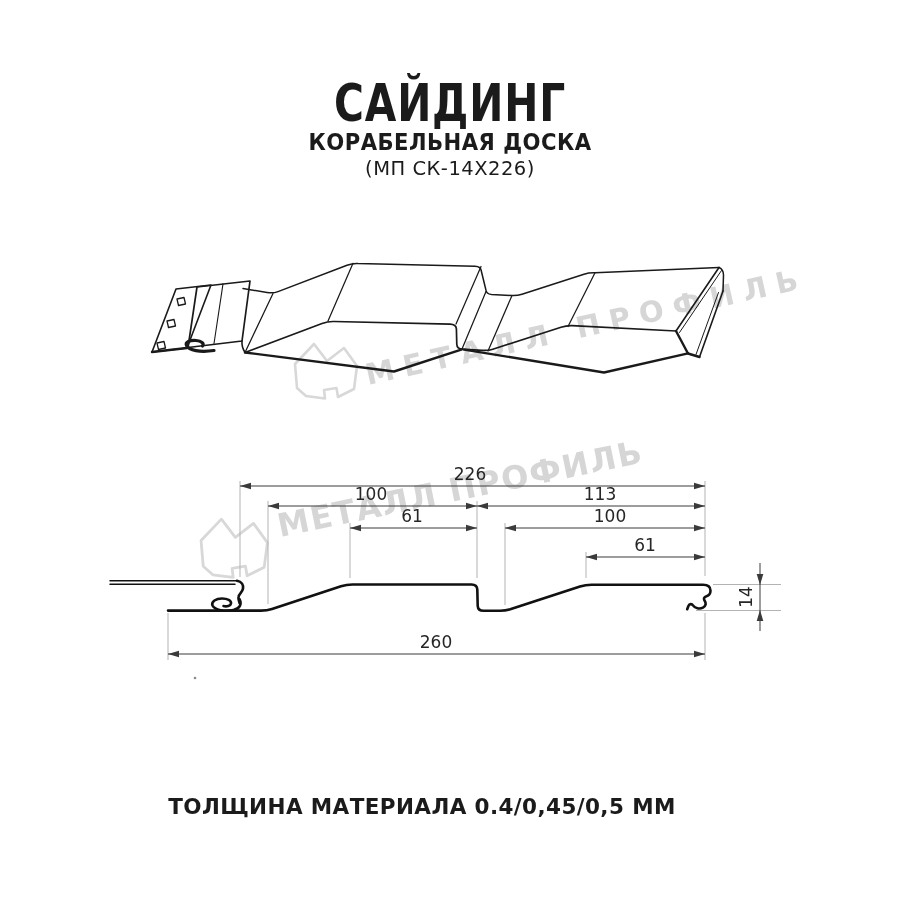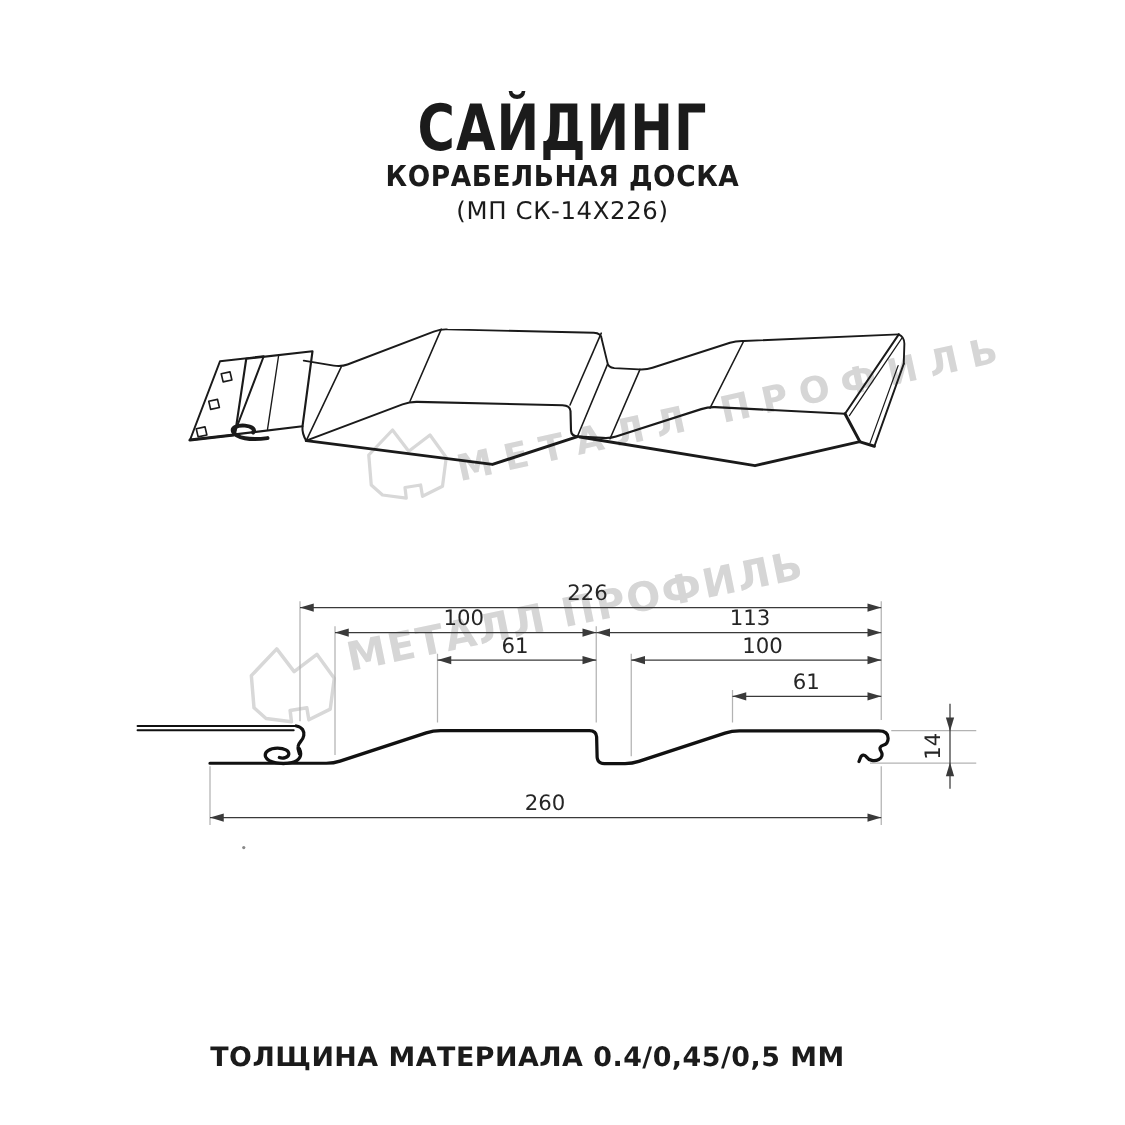--- a/index.html
+++ b/index.html
@@ -5,21 +5,21 @@
   html,body{margin:0;padding:0;background:#fff;}
   #page{position:relative;width:900px;height:900px;background:#ffffff;overflow:hidden;
         font-family:"DejaVu Sans","Liberation Sans",sans-serif;}
   .hdr{position:absolute;left:0;width:900px;text-align:center;color:#1b1b1b;}
   #title{top:74px;font-size:51px;font-weight:800;letter-spacing:1px;
          transform:scaleX(.80);transform-origin:450px 50%;white-space:nowrap;}
   #subtitle{top:129px;font-size:23px;font-weight:700;letter-spacing:.5px;
             transform:scaleX(.92);transform-origin:450px 50%;white-space:nowrap;}
   #model{top:157px;font-size:19.5px;font-weight:400;letter-spacing:.5px;white-space:nowrap;}
   #footerline{position:absolute;top:794px;left:0;width:844px;text-align:center;
-              font-size:21.5px;font-weight:600;letter-spacing:.4px;color:#1b1b1b;white-space:nowrap;margin-top:40px;}
+              font-size:21.5px;font-weight:600;letter-spacing:.4px;color:#1b1b1b;white-space:nowrap;}
   svg{position:absolute;left:0;top:0;}
   .wmtext{font-weight:700;fill:#d6d6d6;}
   .dimtxt{font-size:17px;fill:#262626;}
 </style>
 </head>
 <body>
 
 <div id="page">
 
   <div id="title" class="hdr">САЙДИНГ</div>

